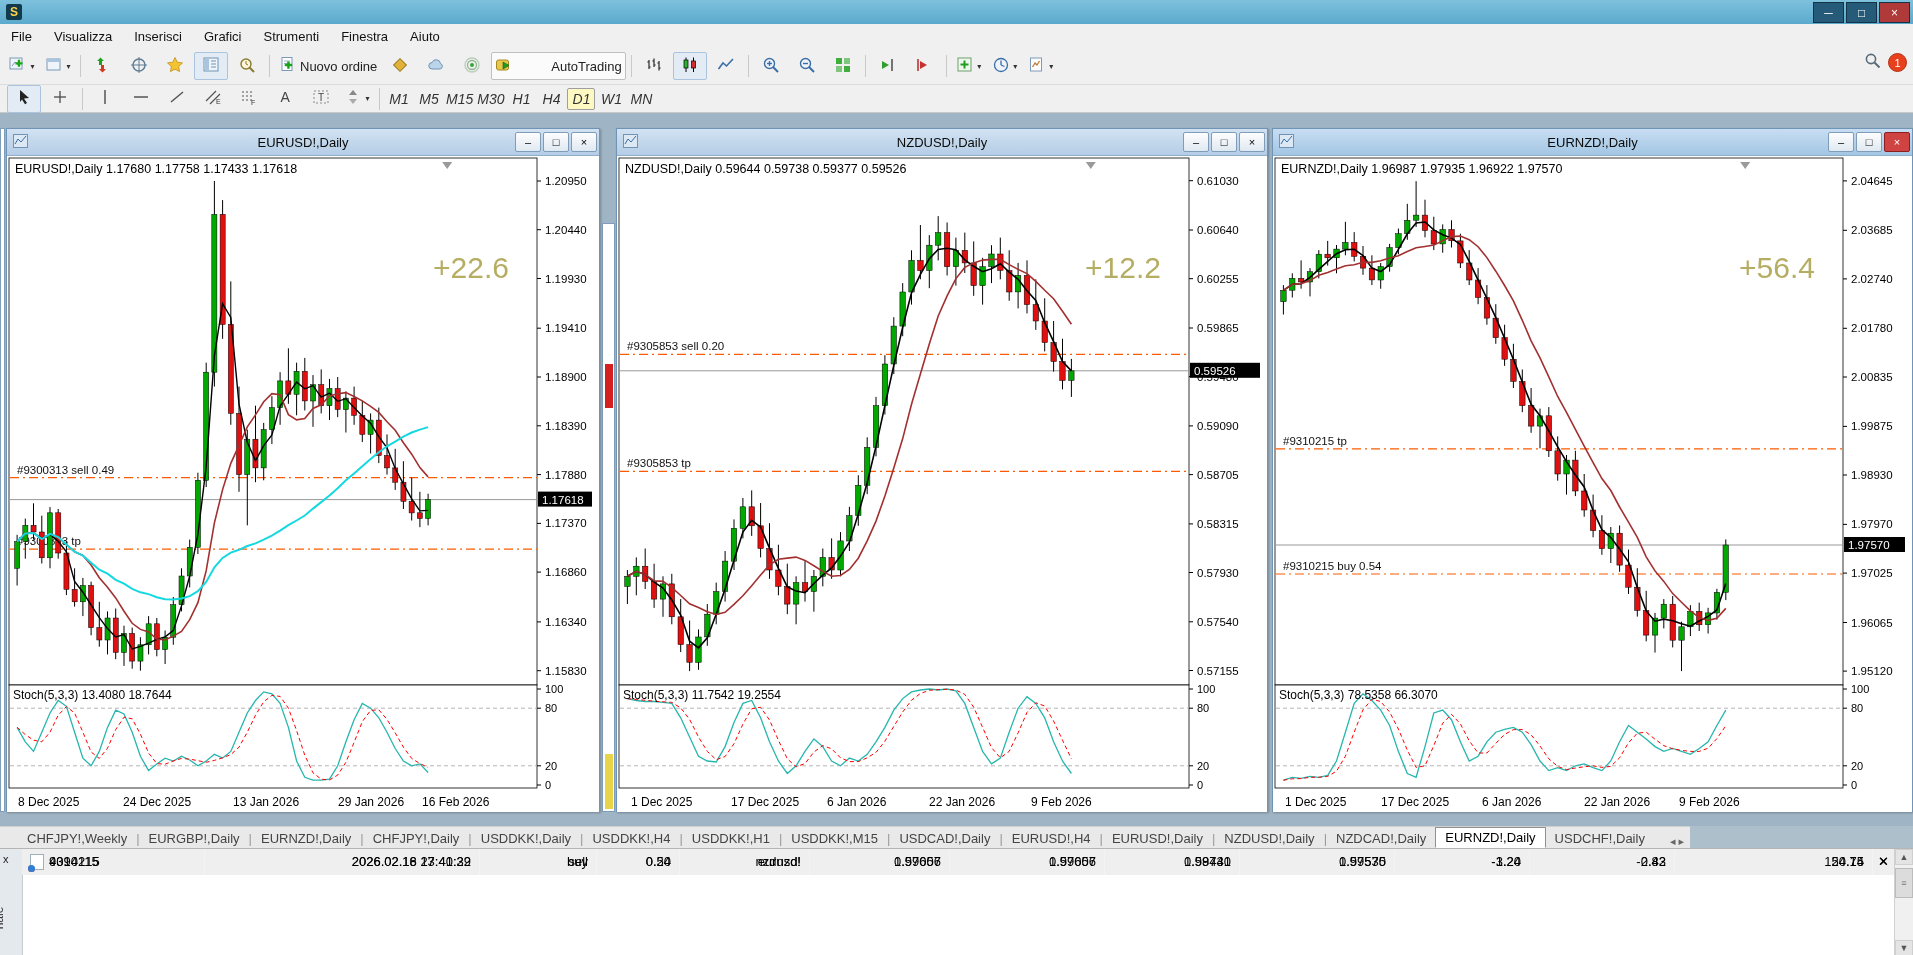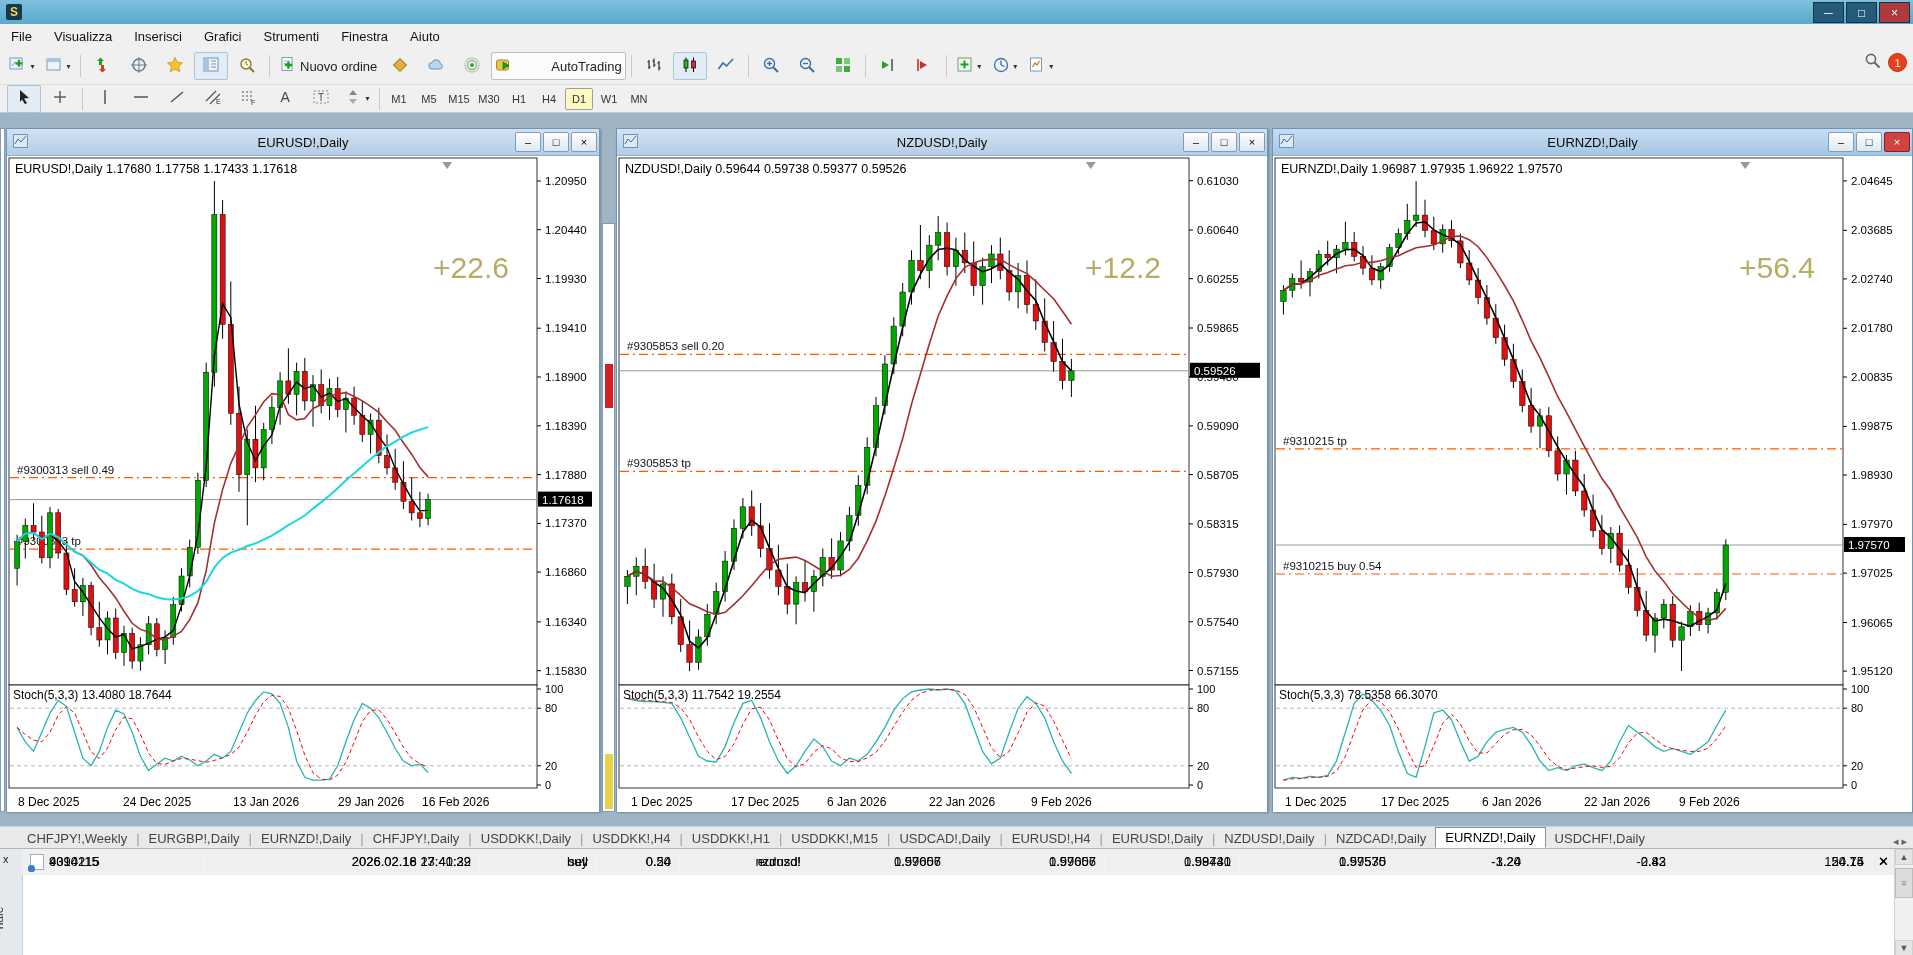--- a/index.html
+++ b/index.html
@@ -26,40 +26,40 @@
   .tbtn.framed{background:#fbfbfb;border-color:#c0c0c0;gap:38px;}
   .tbtn .lbl{font-size:13px;white-space:nowrap;}
   .tsep{width:1px;height:22px;background:#c9c9c9;margin:0 4px;}
   .caret{font-size:8px;color:#333;}
   .toolbar-right{position:absolute;right:6px;top:52px;display:flex;align-items:center;gap:6px;}
   .badge{width:17px;height:17px;border-radius:50%;background:#e8401c;color:#fff;font-size:11px;display:flex;
          align-items:center;justify-content:center;border:1px solid #b22f12;}
   .drawbar{position:absolute;left:0;top:85px;width:1913px;height:28px;background:#f0f0f0;display:flex;
            align-items:center;padding-left:6px;box-sizing:border-box;border-bottom:1px solid #c8c8c8;}
   .tfbtn{height:20px;min-width:26px;display:flex;align-items:center;justify-content:center;color:#333;
-         font-size:11px;margin:0 1px;border:1px solid transparent;border-radius:2px;}
+         font-size:14px;margin:0 1px;border:1px solid transparent;border-radius:2px;font-style:italic;}
   .tfbtn.active{background:#fef9c3;border-color:#9e9e9e;}
   
   .workspace{position:absolute;left:0;top:113px;width:1913px;height:713px;background:#9fb4c4;}
   .chart-window{position:absolute;top:15px;height:684px;background:#fff;border:1px solid #6f94b5;
                 box-sizing:border-box;box-shadow:1px 1px 2px rgba(0,0,0,.25);}
   .cw-title{height:26px;background:linear-gradient(#d2e2f2,#b4cde6);display:flex;align-items:center;
             border-bottom:1px solid #8fafc9;position:relative;color:#0a0a0a;}
   .cw-title.active{background:linear-gradient(#c8ddf2,#a3c6e4);}
   .cw-title .cw-ic{margin:0 6px;}
   .cw-title .cw-text{position:absolute;left:0;right:0;text-align:center;font-size:13px;}
   .cw-btns{position:absolute;right:2px;top:3px;display:flex;gap:2px;}
   .cw-btn{width:24px;height:18px;background:linear-gradient(#fdfdfd,#dfe9f2);border:1px solid #7f9db9;
           display:flex;align-items:center;justify-content:center;font-size:11px;color:#000;border-radius:2px;}
   .cw-btn.closered{background:#cf4343;color:#fff;border-color:#8c2020;}
   .frag{position:absolute;background:#fff;border:1px solid #7f9db9;box-sizing:border-box;}
   .frag-title{position:absolute;background:linear-gradient(#d2e2f2,#b4cde6);border:1px solid #8fafc9;
               font-size:16px;color:#222;display:flex;align-items:center;justify-content:center;box-sizing:border-box;margin-top:29px;}
   
-  .tabsbar{position:absolute;left:0;top:826px;width:1913px;height:22px;background:#e9e9e9;
+  .tabsbar{position:absolute;left:0;top:826px;width:1690px;height:22px;background:#e9e9e9;
            border-top:1px solid #cfcfcf;display:flex;align-items:flex-end;padding-left:18px;box-sizing:border-box;}
   .tab{padding:2px 9px;color:#444;font-size:13px;white-space:nowrap;}
   .tab.active{background:#fff;border:1px solid #909090;border-bottom:1px solid #fff;color:#000;}
   .tabsep{color:#9a9a9a;padding:2px 0;}
   .tabscroll{margin-left:auto;color:#666;padding-right:6px;font-size:11px;}
   
   .terminal{position:absolute;left:0;top:848px;width:1913px;height:107px;background:#fff;border-top:1px solid #b5b5b5;}
   .term-strip{position:absolute;left:0;top:0;width:22px;height:107px;background:#e4e9ee;border-right:1px solid #c6ccd2;}
   .term-x{position:absolute;left:3px;top:4px;font-size:11px;color:#222;}
   .term-side{position:absolute;left:-12px;top:62px;transform:rotate(-90deg);font-size:12px;color:#333;}

